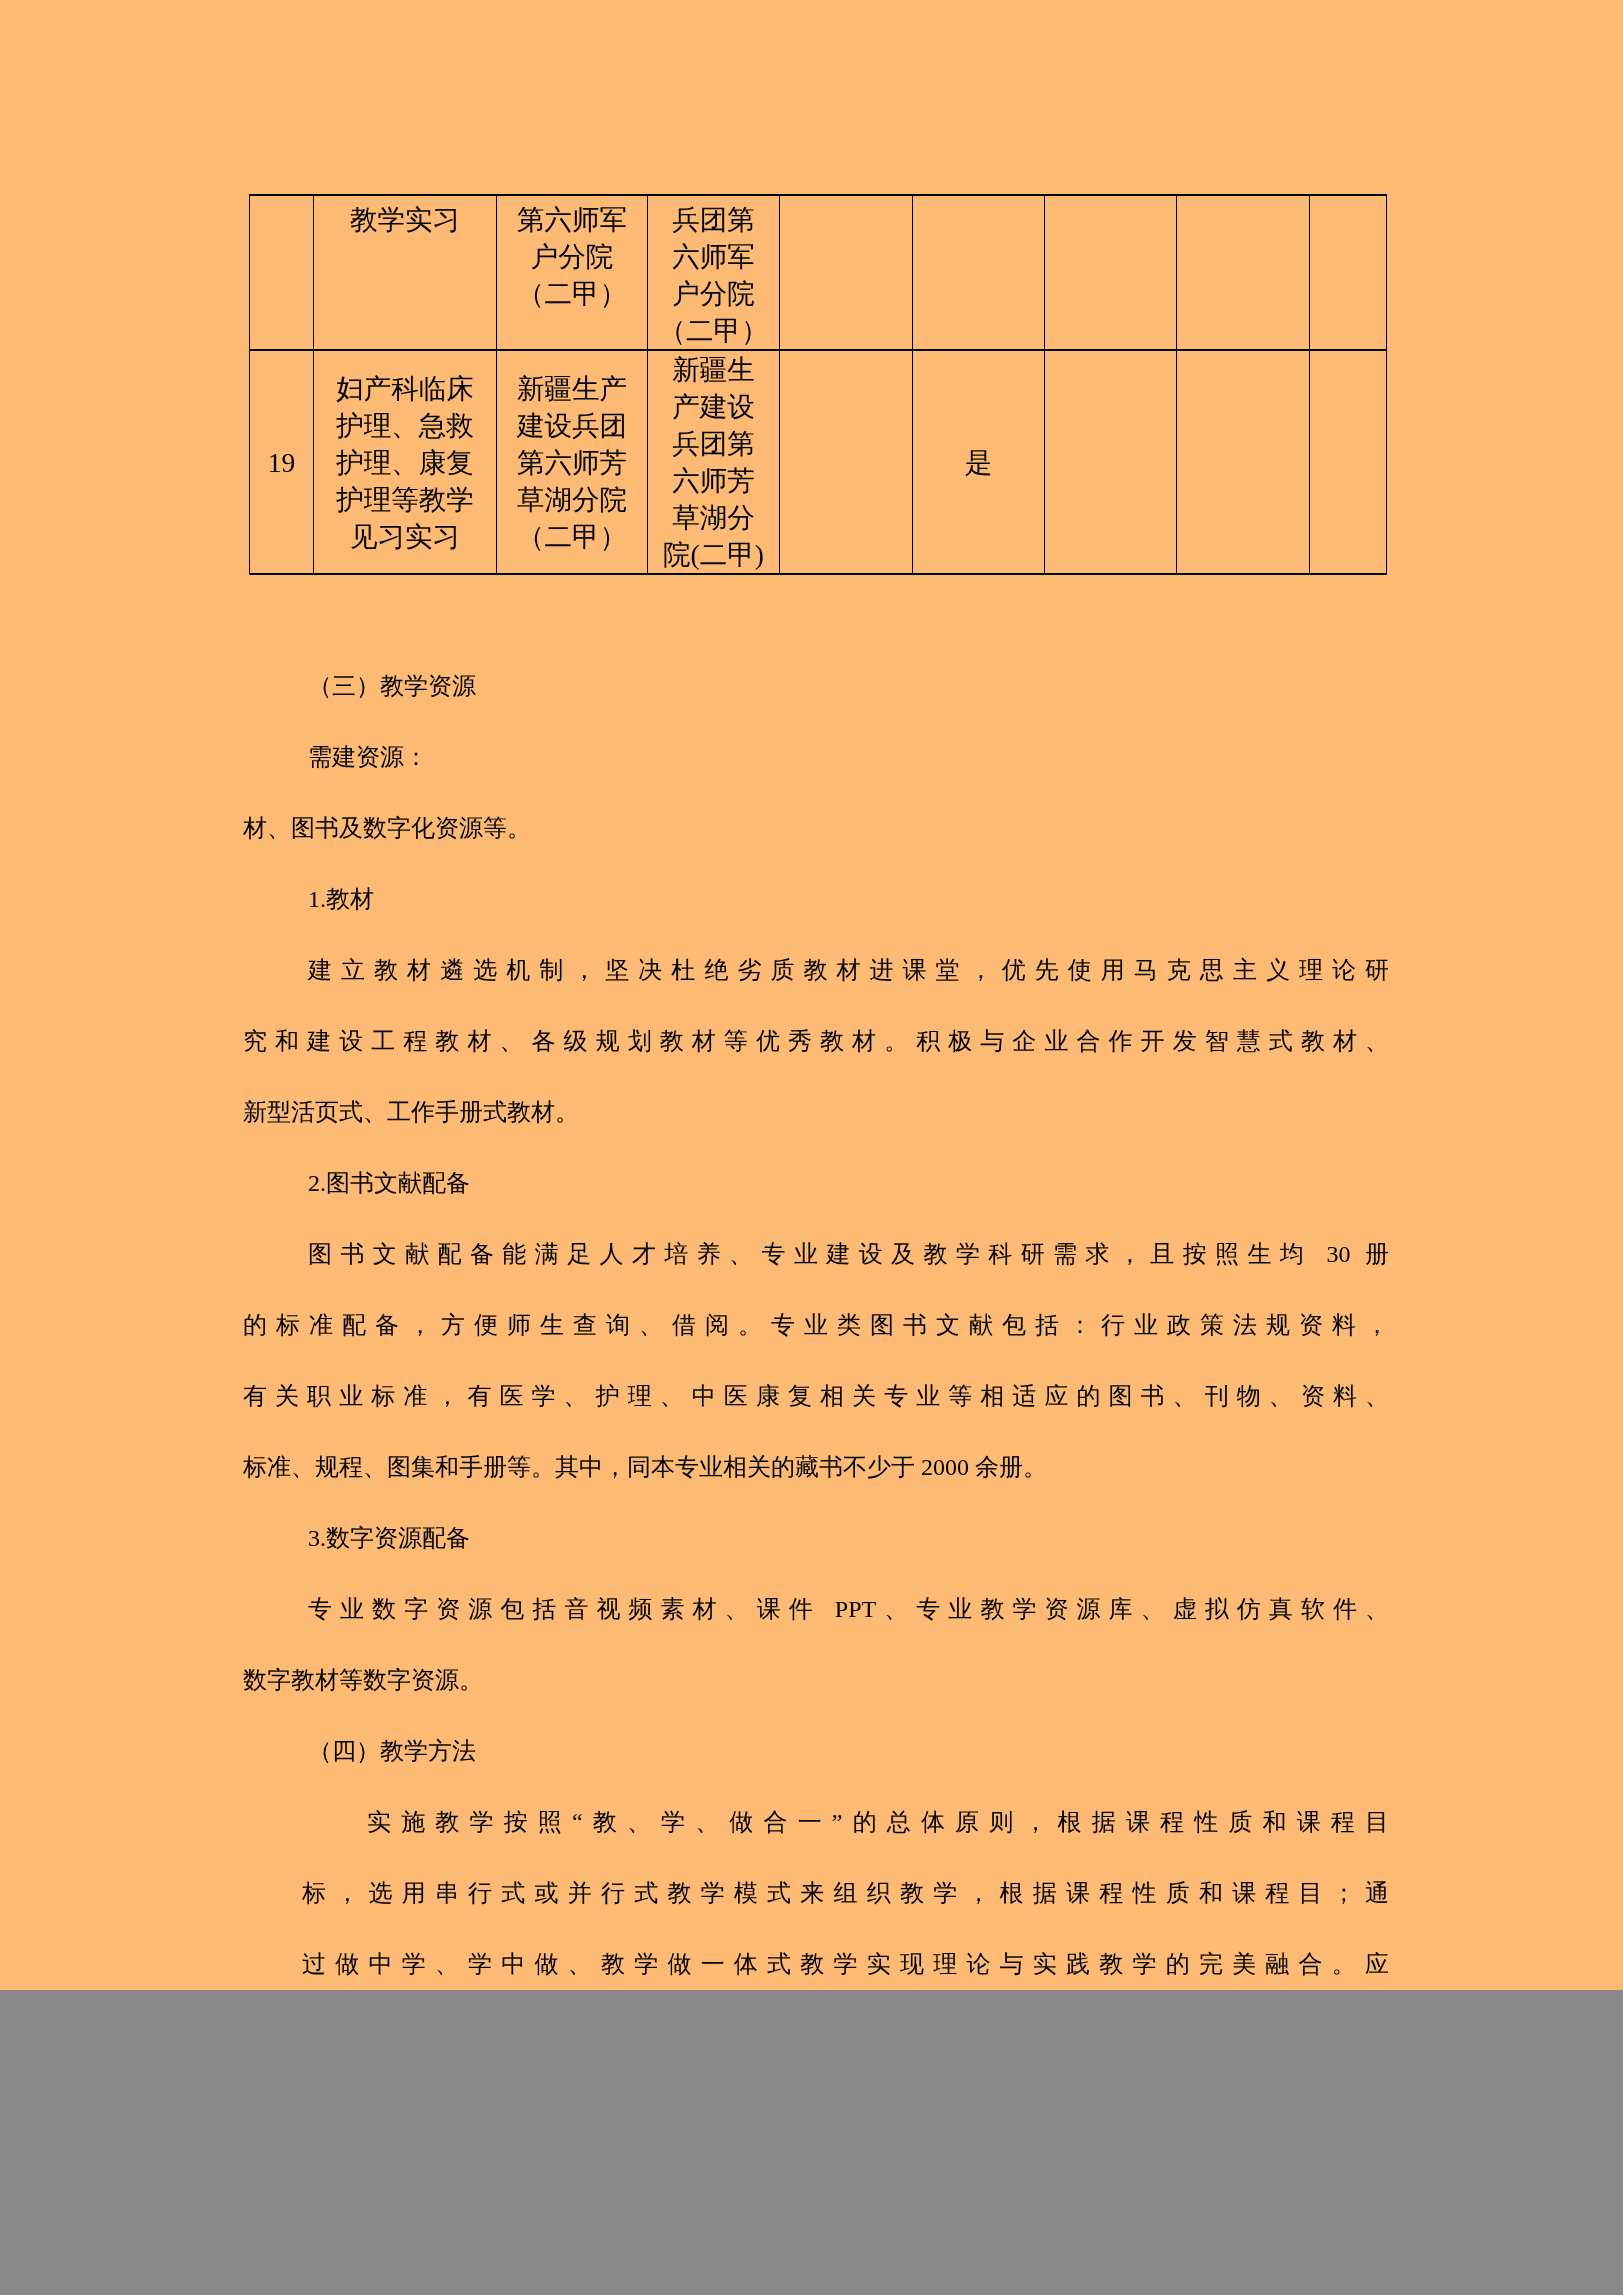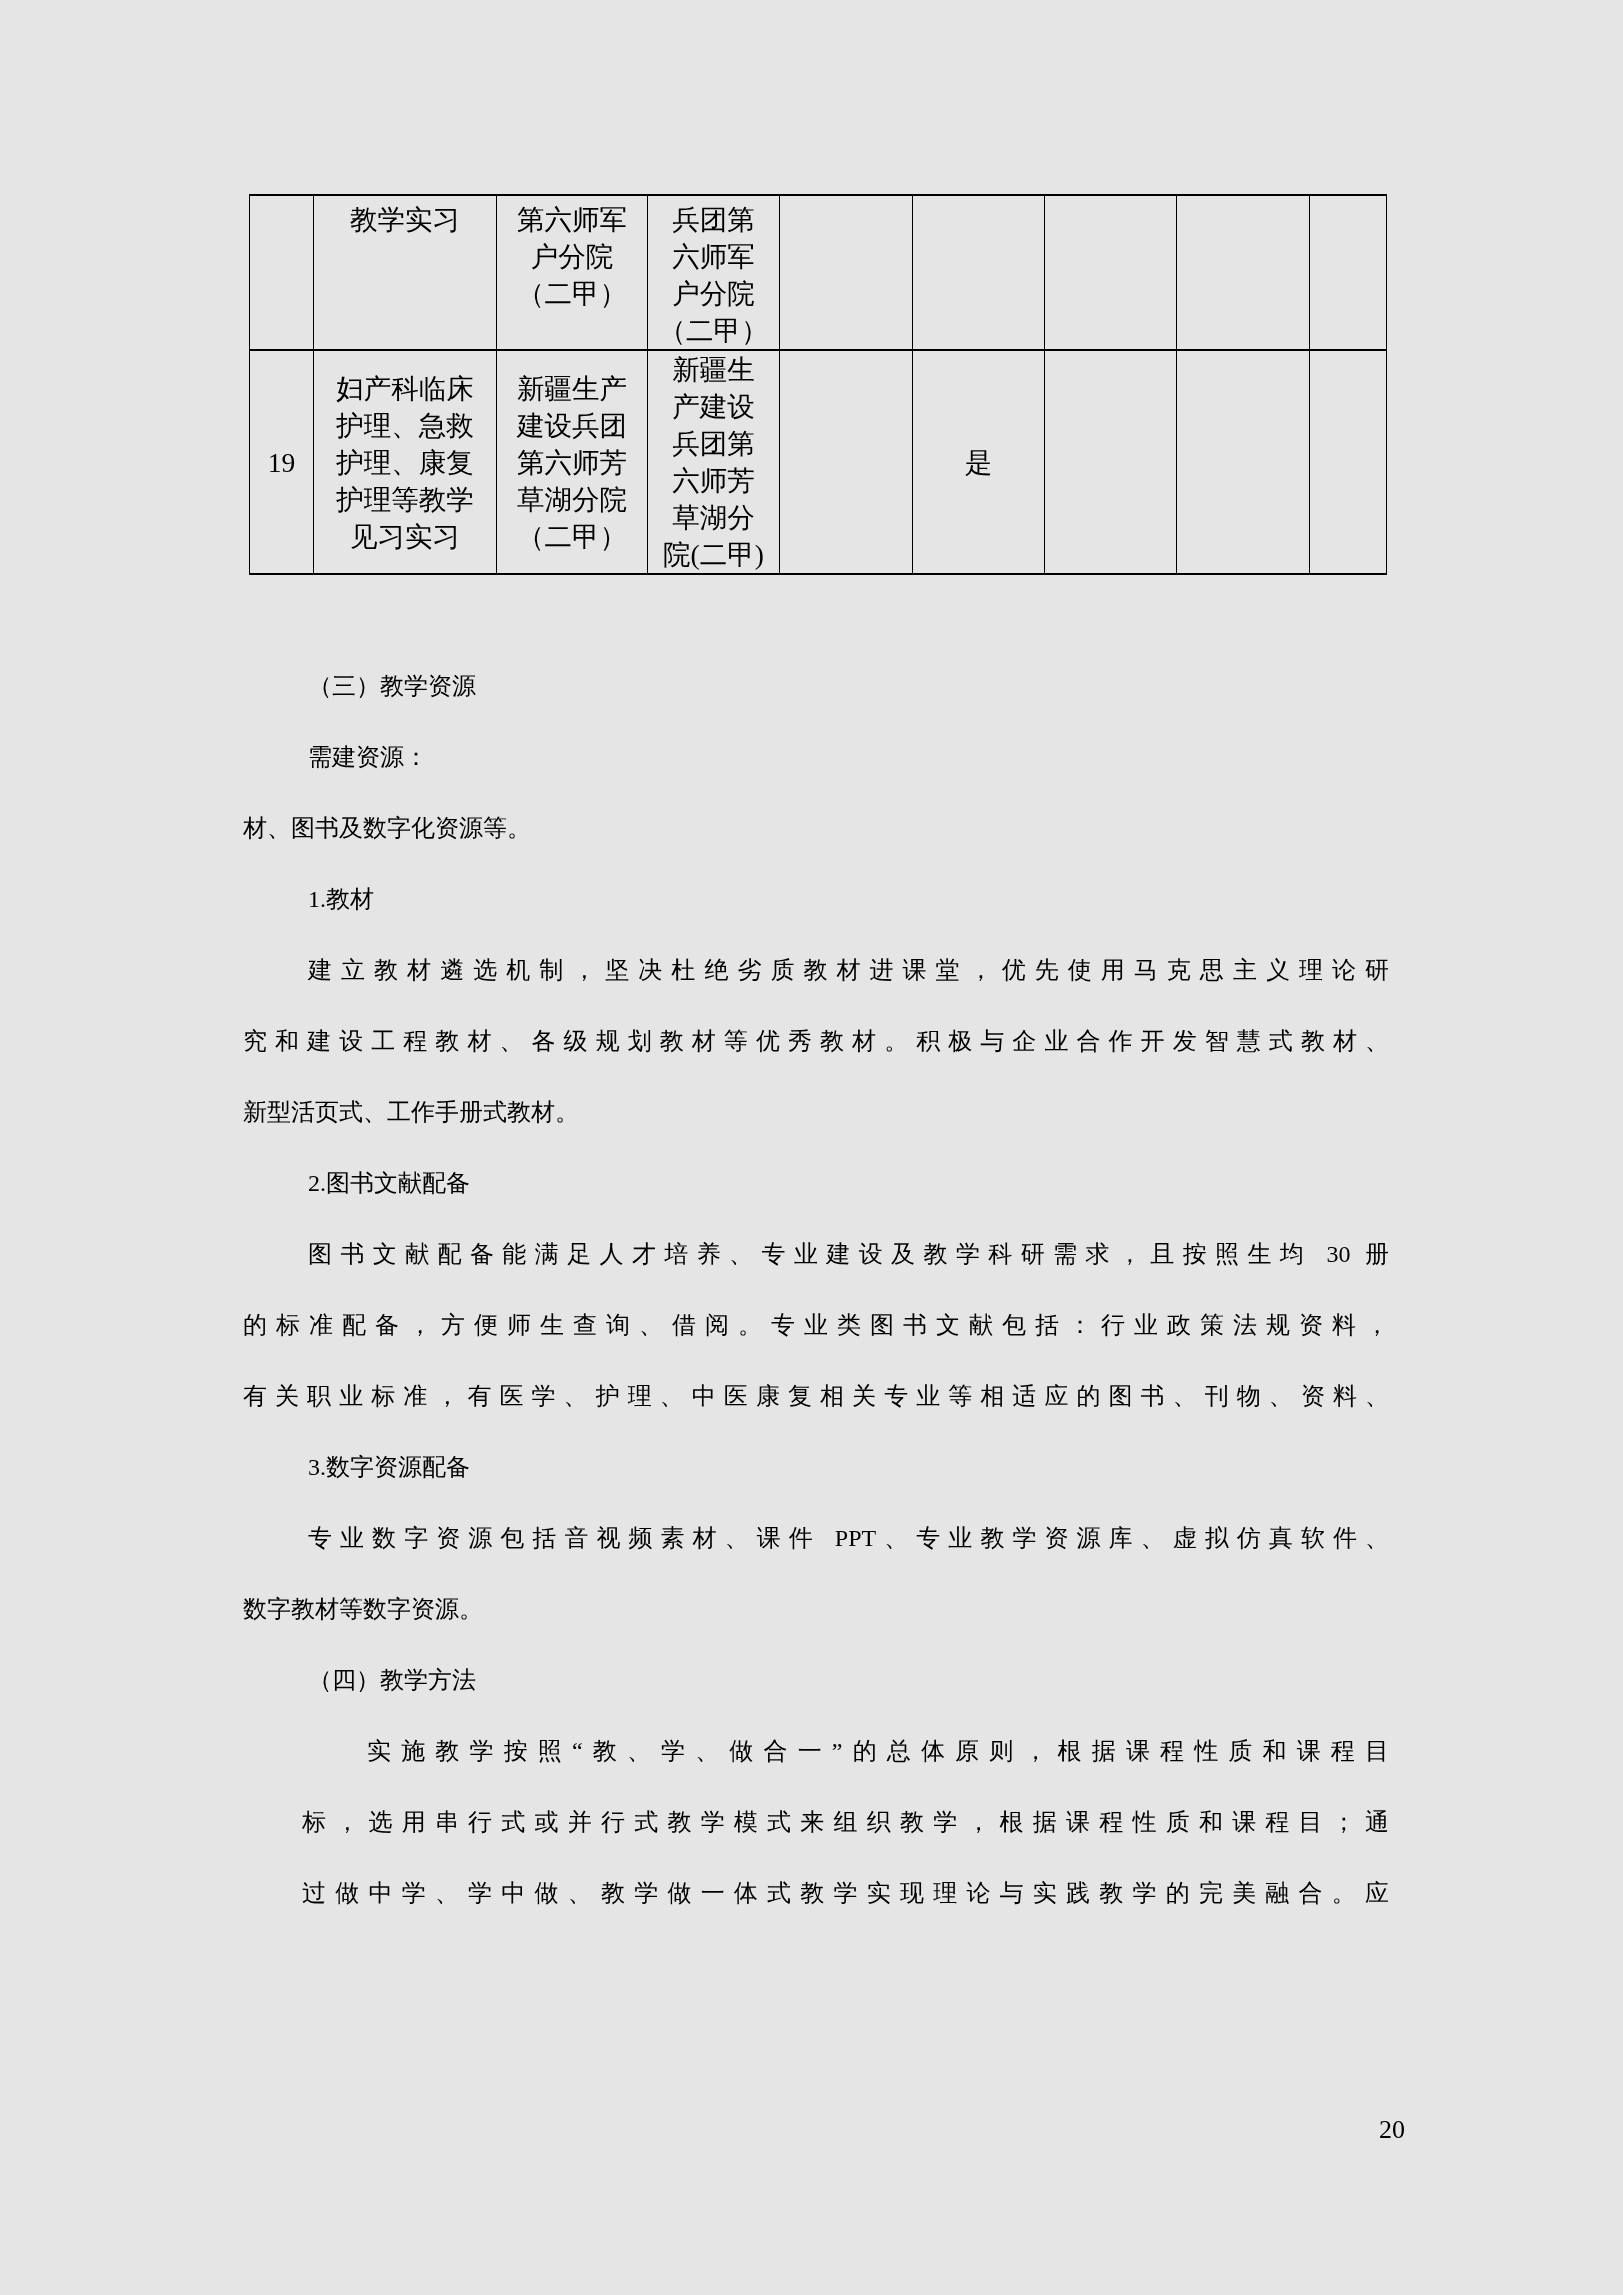--- a/index.html
+++ b/index.html
@@ -1,19 +1,19 @@
 <!DOCTYPE html>
 <html style="font-size:10.5px"><head>
 <meta charset="utf-8">
 <style>
   html,body{margin:0;padding:0;background:#888;}
   .page{
     position:relative;
-    width:1623px;height:2295px;
-    background:#e5e5e5;
+    width:1623px;height:1990px;
+    background:#fdba74;
     font-family:"Liberation Serif","DejaVu Serif",serif;
     color:#000;
     overflow:hidden;
   }
   
   .doc-table{
     position:absolute;left:249px;top:194px;
     width:1137px;
     border-collapse:collapse;table-layout:fixed;
   }
@@ -119,20 +119,21 @@
     <div class="ln ind2">需建资源：</div>
     <div class="ln">材、图书及数字化资源等。</div>
     <div class="ln ind2">1.教材</div>
     <div class="ln ind2 jfull">建立教材遴选机制，坚决杜绝劣质教材进课堂，优先使用马克思主义理论研</div>
     <div class="ln jfull">究和建设工程教材、各级规划教材等优秀教材。积极与企业合作开发智慧式教材、</div>
     <div class="ln">新型活页式、工作手册式教材。</div>
     <div class="ln ind2">2.图书文献配备</div>
     <div class="ln ind2 jfull">图书文献配备能满足人才培养、专业建设及教学科研需求，且按照生均 30 册</div>
     <div class="ln jfull">的标准配备，方便师生查询、借阅。专业类图书文献包括：行业政策法规资料，</div>
     <div class="ln jfull">有关职业标准，有医学、护理、中医康复相关专业等相适应的图书、刊物、资料、</div>
+    <div class="ln">标准、规程、图集和手册等。其中，同本专业相关的藏书不少于 2000 余册。</div>
     <div class="ln ind2">3.数字资源配备</div>
     <div class="ln ind2 jfull">专业数字资源包括音视频素材、课件 PPT、专业教学资源库、虚拟仿真软件、</div>
     <div class="ln">数字教材等数字资源。</div>
     <div class="ln ind2">（四）教学方法</div>
     <div class="ln indfirst jfull">实施教学按照“教、学、做合一”的总体原则，根据课程性质和课程目</div>
     <div class="ln indblock jfull">标，选用串行式或并行式教学模式来组织教学，根据课程性质和课程目；通</div>
     <div class="ln indblock jfull">过做中学、学中做、教学做一体式教学实现理论与实践教学的完美融合。应</div>
   </div>
 
   <div class="page-num">20</div>

